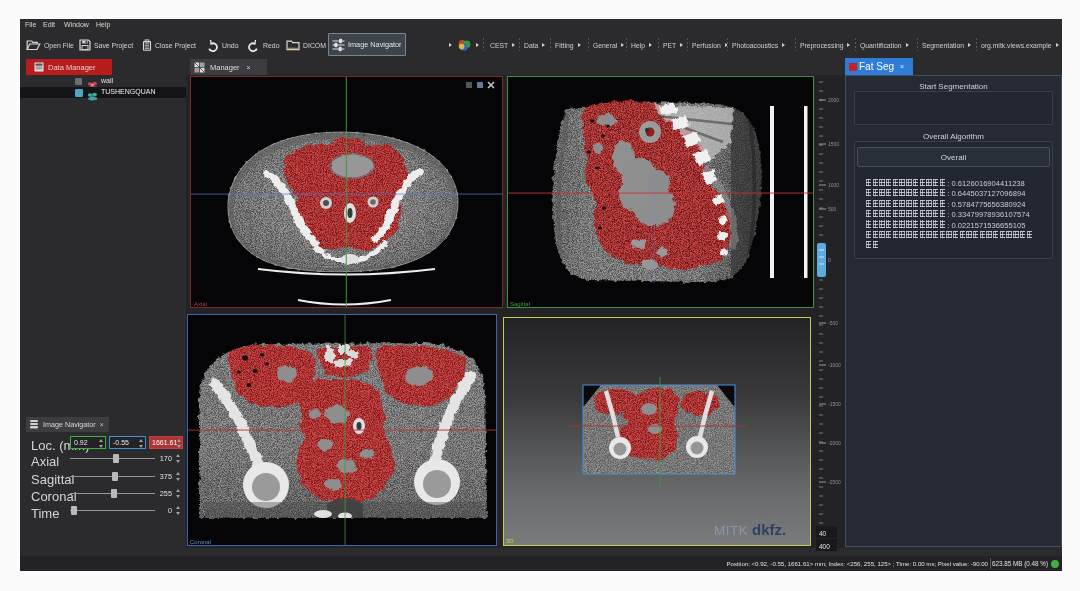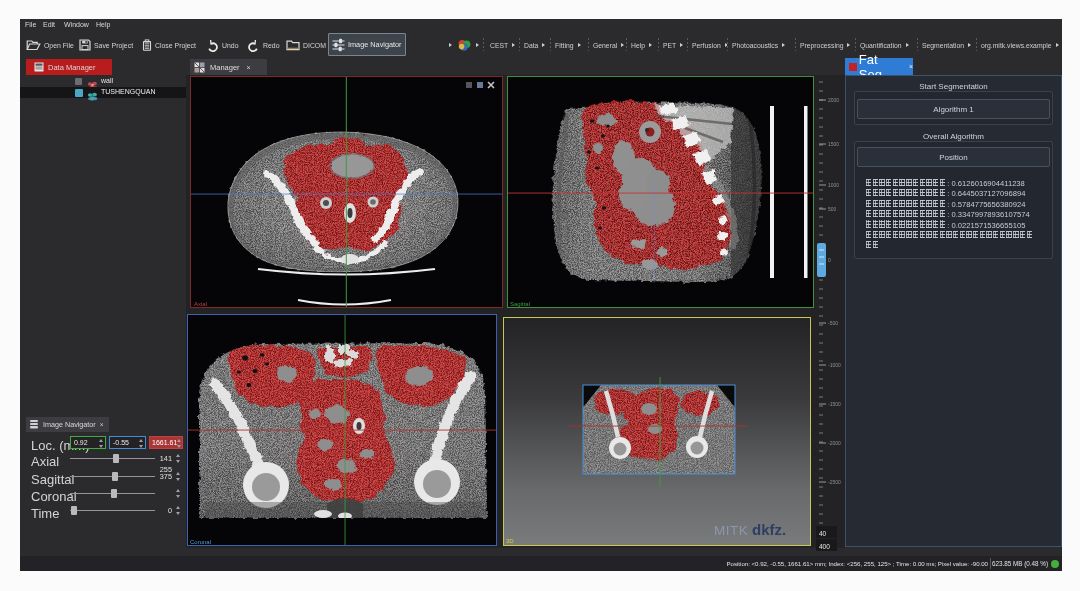--- a/index.html
+++ b/index.html
@@ -510,37 +510,37 @@
         <i class="u"></i>
         <i class="d"></i>
       </div></div>
     <div class="ab" style="left:129px;top:417px;width:34px;height:13px;border:1px solid #c24040;background:#a93636;color:#fff;font-size:7px;line-height:11px;padding-left:2px">1661.61<div class="spn" style="right:-1px;top:0">
         <i class="u"></i>
         <i class="d"></i>
       </div></div>
     <div class="inlab" style="left:11px;top:435px">Axial</div>
     <div class="groove" style="left:50px;top:439px;width:85px"></div>
     <div class="shandle" style="left:93px;top:435px"></div>
-    <div class="inval" style="left:128px;top:435px">141</div>
+    <div class="inval" style="left:128px;top:435px">170</div>
     <div class="spn" style="left:155px;top:433px">
       <i class="u"></i>
       <i class="d"></i>
     </div>
     <div class="inlab" style="left:11px;top:453px">Sagittal</div>
     <div class="groove" style="left:50px;top:457px;width:85px"></div>
     <div class="shandle" style="left:92px;top:453px"></div>
     <div class="inval" style="left:128px;top:453px">375</div>
     <div class="spn" style="left:155px;top:451px">
       <i class="u"></i>
       <i class="d"></i>
     </div>
     <div class="inlab" style="left:11px;top:470px">Coronal</div>
     <div class="groove" style="left:50px;top:474px;width:85px"></div>
     <div class="shandle" style="left:91px;top:470px"></div>
-    <div class="inval" style="left:128px;top:446px">255</div>
+    <div class="inval" style="left:128px;top:470px">255</div>
     <div class="spn" style="left:155px;top:468px">
       <i class="u"></i>
       <i class="d"></i>
     </div>
     <div class="inlab" style="left:11px;top:487px">Time</div>
     <div class="groove" style="left:50px;top:491px;width:85px"></div>
     <div class="shandle" style="left:51px;top:487px"></div>
     <div class="inval" style="left:128px;top:487px">0</div>
     <div class="spn" style="left:155px;top:485px">
       <i class="u"></i>
@@ -619,30 +619,29 @@
       <text x="12" y="408" font-size="5" fill="#8c9298">-2500</text>
       <rect x="1" y="167" width="9" height="34" rx="2" fill="#5ea9e0"></rect>
       <path d="M 3 174 h 5 M 3 181 h 5 M 3 188 h 5" stroke="#cfe6f5" stroke-width="1"></path>
       <rect x="0" y="450" width="21" height="12" fill="#19191b"></rect>
       <text x="3" y="460" font-size="6.5" fill="#e8e8e8">40</text>
       <rect x="0" y="463" width="21" height="12" fill="#19191b"></rect>
       <text x="3" y="473" font-size="6.5" fill="#e8e8e8">400</text>
     </svg>
 <div class="ab" style="left:825px;top:39px;width:68px;height:17px;background:#2e7cd6;display:flex;align-items:center;padding-left:4px">
       <span style="width:8px;height:8px;background:#c42222;display:inline-block"></span>
-      <span style="margin-left:2px;font-size:13px;color:#fff">Fat Seg</span>
+      <span style="margin-left:2px;font-size:10px;color:#fff">Fat Seg</span>
       <span style="margin-left:6px;font-size:7px;color:#eef">×</span>
     </div>
     <div class="ab" style="left:825px;top:56px;width:217px;height:472px;background:#262b33;border:1px solid #3d5269">
       <div class="gtitle" style="top:6px">Start Segmentation</div>
       <div class="grp" style="left:8px;top:15px;width:199px;height:34px"></div>
-      <div class="gbtn" style="left:11px;top:23px;width:193px;height:20px">Algorithm 1</div>
       <div class="gtitle" style="top:56px">Overall Algorithm</div>
       <div class="grp" style="left:8px;top:65px;width:199px;height:118px"></div>
-      <div class="gbtn" style="left:11px;top:71px;width:193px;height:20px">Position</div>
+      <div class="gbtn" style="left:11px;top:71px;width:193px;height:20px">Overall</div>
       <div class="ab" style="left:20px;top:96px;white-space:nowrap"><span style="white-space:nowrap"><span class="g"></span><span class="g"></span><span class="g"></span><span class="g"></span><span class="g"></span><span class="g"></span><span class="g"></span><span class="g"></span><span class="g"></span><span class="g"></span><span class="g"></span><span class="g"></span></span><span class="num" style="margin-left:1px">: 0.6126016904411238</span></div>
       <div class="ab" style="left:20px;top:106.4px;white-space:nowrap"><span style="white-space:nowrap"><span class="g"></span><span class="g"></span><span class="g"></span><span class="g"></span><span class="g"></span><span class="g"></span><span class="g"></span><span class="g"></span><span class="g"></span><span class="g"></span><span class="g"></span><span class="g"></span></span><span class="num" style="margin-left:1px">: 0.6445037127096894</span></div>
       <div class="ab" style="left:20px;top:116.80000000000001px;white-space:nowrap"><span style="white-space:nowrap"><span class="g"></span><span class="g"></span><span class="g"></span><span class="g"></span><span class="g"></span><span class="g"></span><span class="g"></span><span class="g"></span><span class="g"></span><span class="g"></span><span class="g"></span><span class="g"></span></span><span class="num" style="margin-left:1px">: 0.5784775656380924</span></div>
       <div class="ab" style="left:20px;top:127.20000000000002px;white-space:nowrap"><span style="white-space:nowrap"><span class="g"></span><span class="g"></span><span class="g"></span><span class="g"></span><span class="g"></span><span class="g"></span><span class="g"></span><span class="g"></span><span class="g"></span><span class="g"></span><span class="g"></span><span class="g"></span></span><span class="num" style="margin-left:1px">: 0.33479978936107574</span></div>
       <div class="ab" style="left:20px;top:137.60000000000002px;white-space:nowrap"><span style="white-space:nowrap"><span class="g"></span><span class="g"></span><span class="g"></span><span class="g"></span><span class="g"></span><span class="g"></span><span class="g"></span><span class="g"></span><span class="g"></span><span class="g"></span><span class="g"></span><span class="g"></span></span><span class="num" style="margin-left:1px">: 0.0221571536655105</span></div>
       <div class="ab" style="left:20px;top:148.00000000000003px;white-space:nowrap"><span style="white-space:nowrap"><span class="g"></span><span class="g"></span><span class="g"></span><span class="g"></span><span class="g"></span><span class="g"></span><span class="g"></span><span class="g"></span><span class="g"></span><span class="g"></span><span class="g"></span><span class="g"></span><span class="g"></span><span class="g"></span><span class="g"></span><span class="g"></span><span class="g"></span><span class="g"></span><span class="g"></span><span class="g"></span><span class="g"></span><span class="g"></span><span class="g"></span><span class="g"></span><span class="g"></span></span></div>
       <div class="ab" style="left:20px;top:158.40000000000003px;white-space:nowrap"><span style="white-space:nowrap"><span class="g"></span><span class="g"></span></span></div>
     </div>
 <div class="ab" style="left:0;top:537px;width:1042px;height:15px;background:#232327">
 <div class="ab" style="right:74px;top:4px;font-size:6.1px;color:#e2e2e2">Position: &lt;0.92, -0.55, 1661.61&gt; mm; Index: &lt;256, 255, 125&gt; ; Time: 0.00 ms; Pixel value: -90.00</div>

